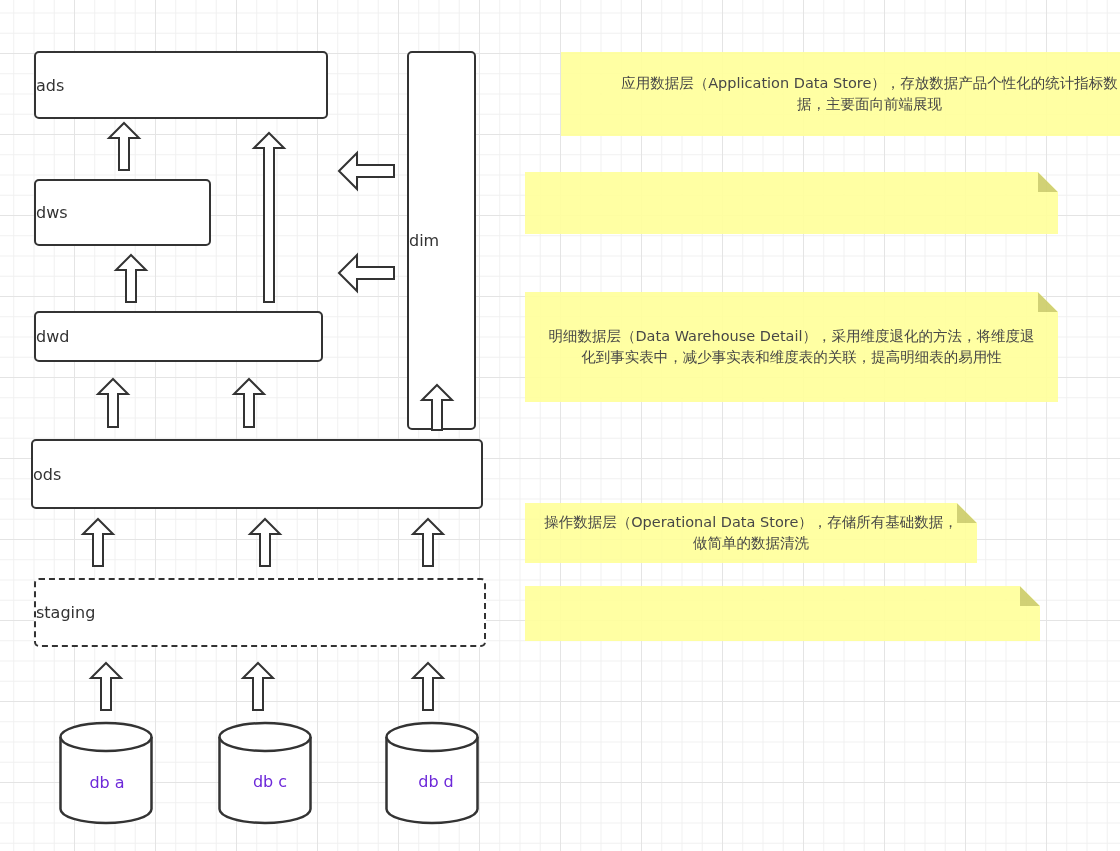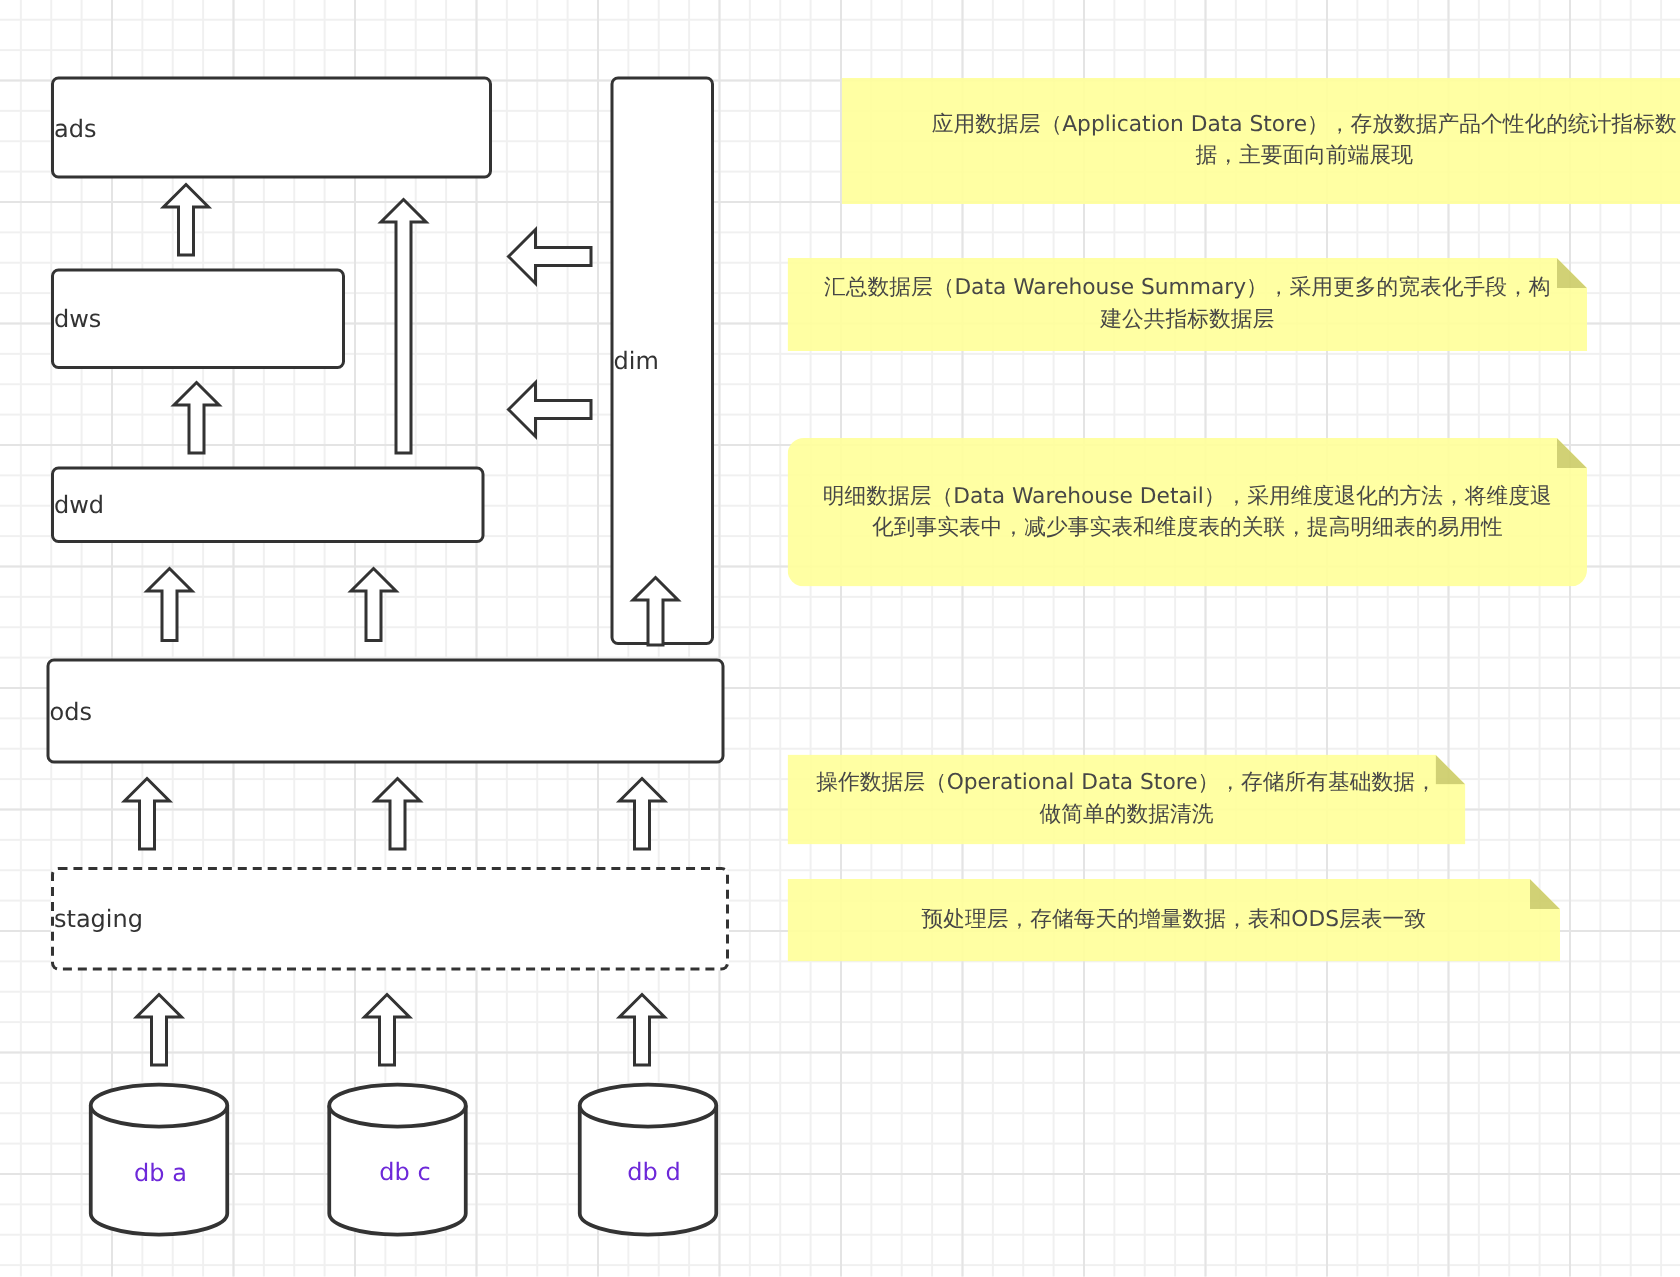--- a/index.html
+++ b/index.html
@@ -41,21 +41,21 @@
     clip-path: polygon(0 0, 100% 100%, 0 100%);
   }
   .note span { display: block; }
 </style>
 </head>
 <body>
 
 <div class="box" style="left:34px;top:51px;width:294px;height:68px;">
   <span>ads</span>
 </div>
-<div class="box" style="left:34px;top:179px;width:196px;height:67px;">
+<div class="box" style="left:34px;top:179px;width:177px;height:67px;">
   <span>dws</span>
 </div>
 <div class="box" style="left:34px;top:311px;width:289px;height:51px;">
   <span>dwd</span>
 </div>
 <div class="box" style="left:407px;top:51px;width:69px;height:379px;">
   <span>dim</span>
 </div>
 <div class="box" style="left:31px;top:439px;width:452px;height:70px;">
   <span>ods</span>
@@ -99,27 +99,25 @@
 
 <span class="db-label" style="left:107px;top:782px;">db a</span>
 <span class="db-label" style="left:270px;top:781px;">db c</span>
 <span class="db-label" style="left:436px;top:781px;">db d</span>
 
 <div class="note" style="left:525px;top:52px;width:617px;height:84px;margin-left:36px;">
   <span style="max-width:500px;">应用数据层（Application Data Store），存放数据产品个性化的统计指标数据，主要面向前端展现</span>
   <div class="fold"></div>
 </div>
 <div class="note" style="left:525px;top:172px;width:533px;height:62px;">
-  <span style="max-width:500px;">汇总数据层（Data Warehouse Summary），采用更多的宽表化手段，构建公共指标数据层</span>
   <div class="fold"></div>
 </div>
-<div class="note" style="left:525px;top:292px;width:533px;height:99px;border-radius:11px;">
+<div class="note" style="left:525px;top:292px;width:533px;height:110px;">
   <span style="max-width:490px;">明细数据层（Data Warehouse Detail），采用维度退化的方法，将维度退化到事实表中，减少事实表和维度表的关联，提高明细表的易用性</span>
   <div class="fold"></div>
 </div>
 <div class="note" style="left:525px;top:455px;width:452px;height:60px;margin-top:48px;">
   <span style="max-width:480px;">操作数据层（Operational Data Store），存储所有基础数据，做简单的数据清洗</span>
   <div class="fold"></div>
 </div>
 <div class="note" style="left:525px;top:586px;width:515px;height:55px;">
-  <span>预处理层，存储每天的增量数据，表和ODS层表一致</span>
   <div class="fold"></div>
 </div>
 
 </body></html>

